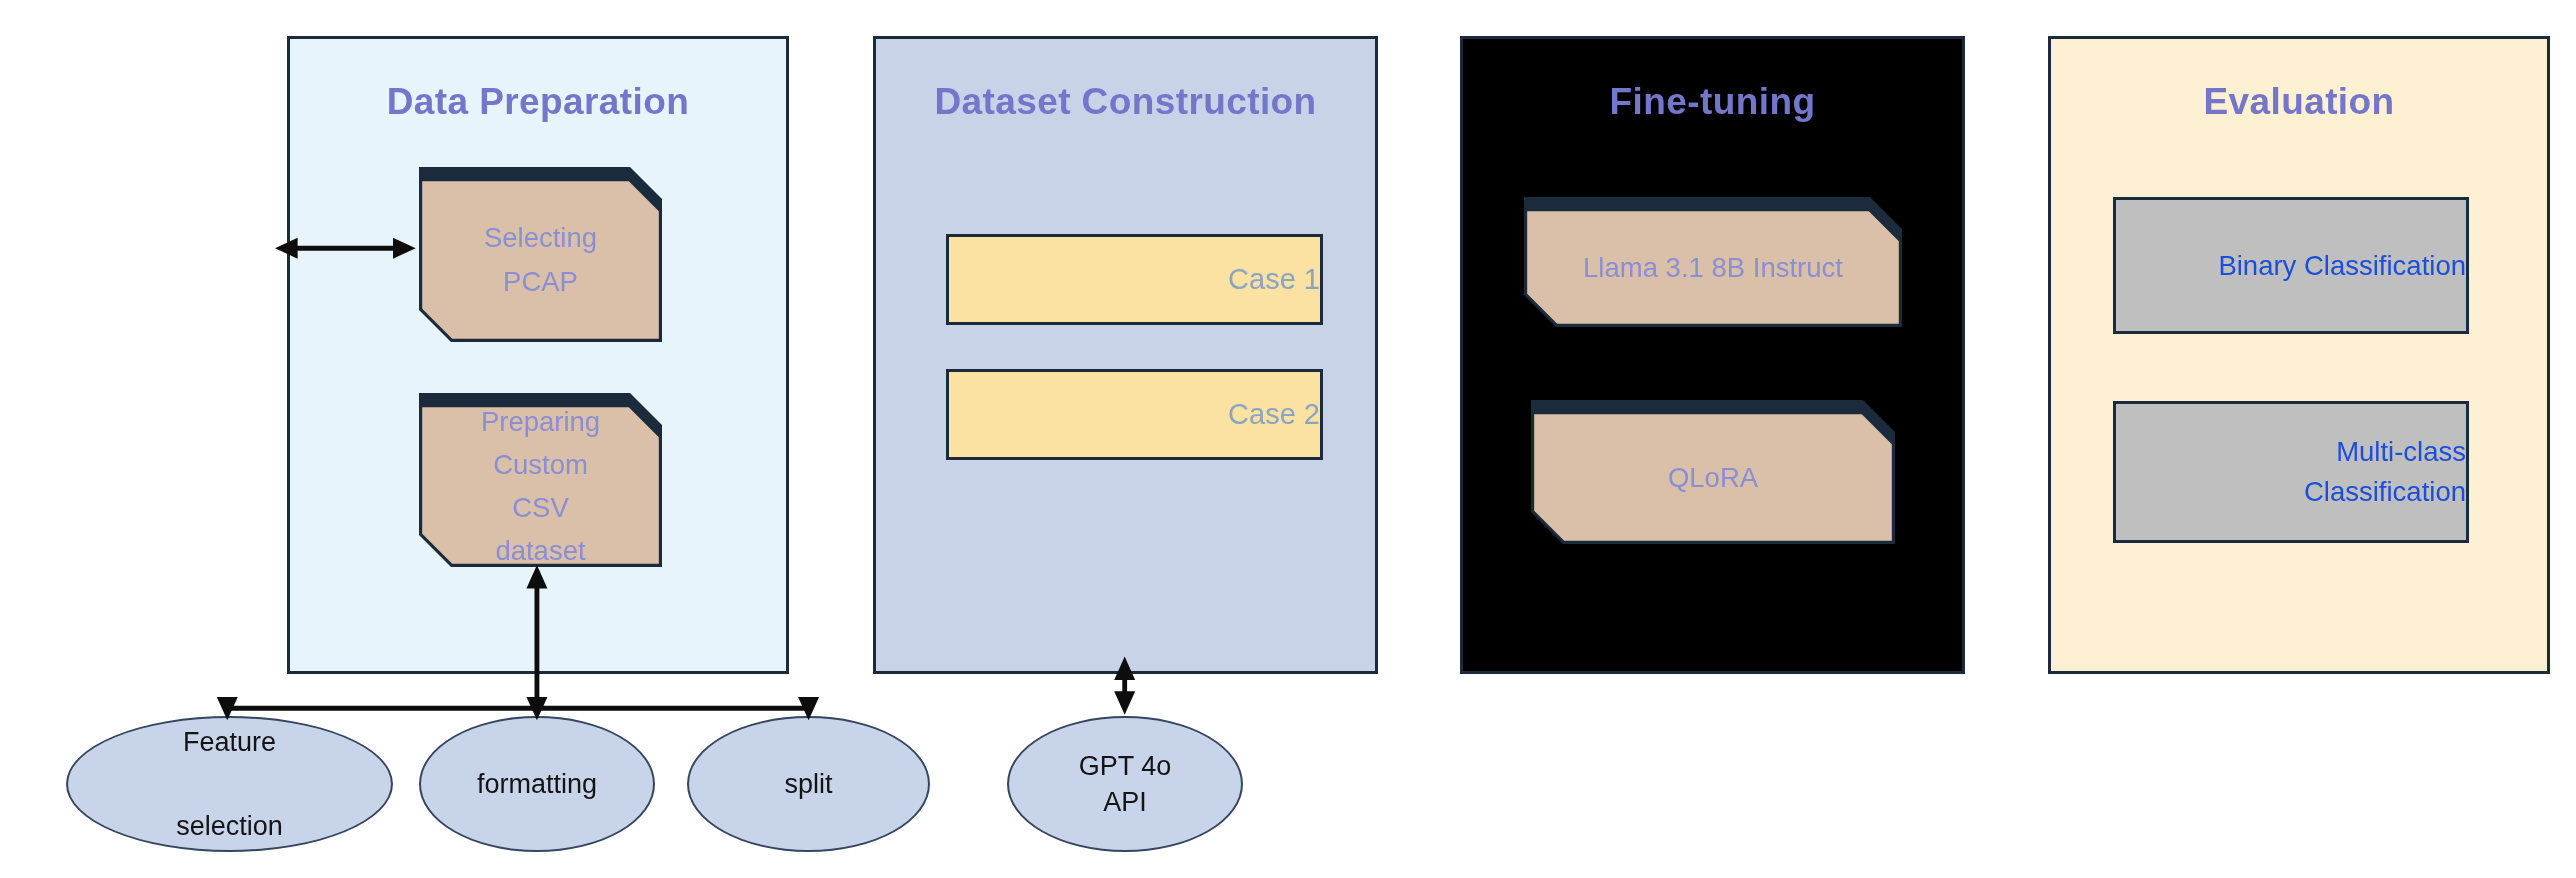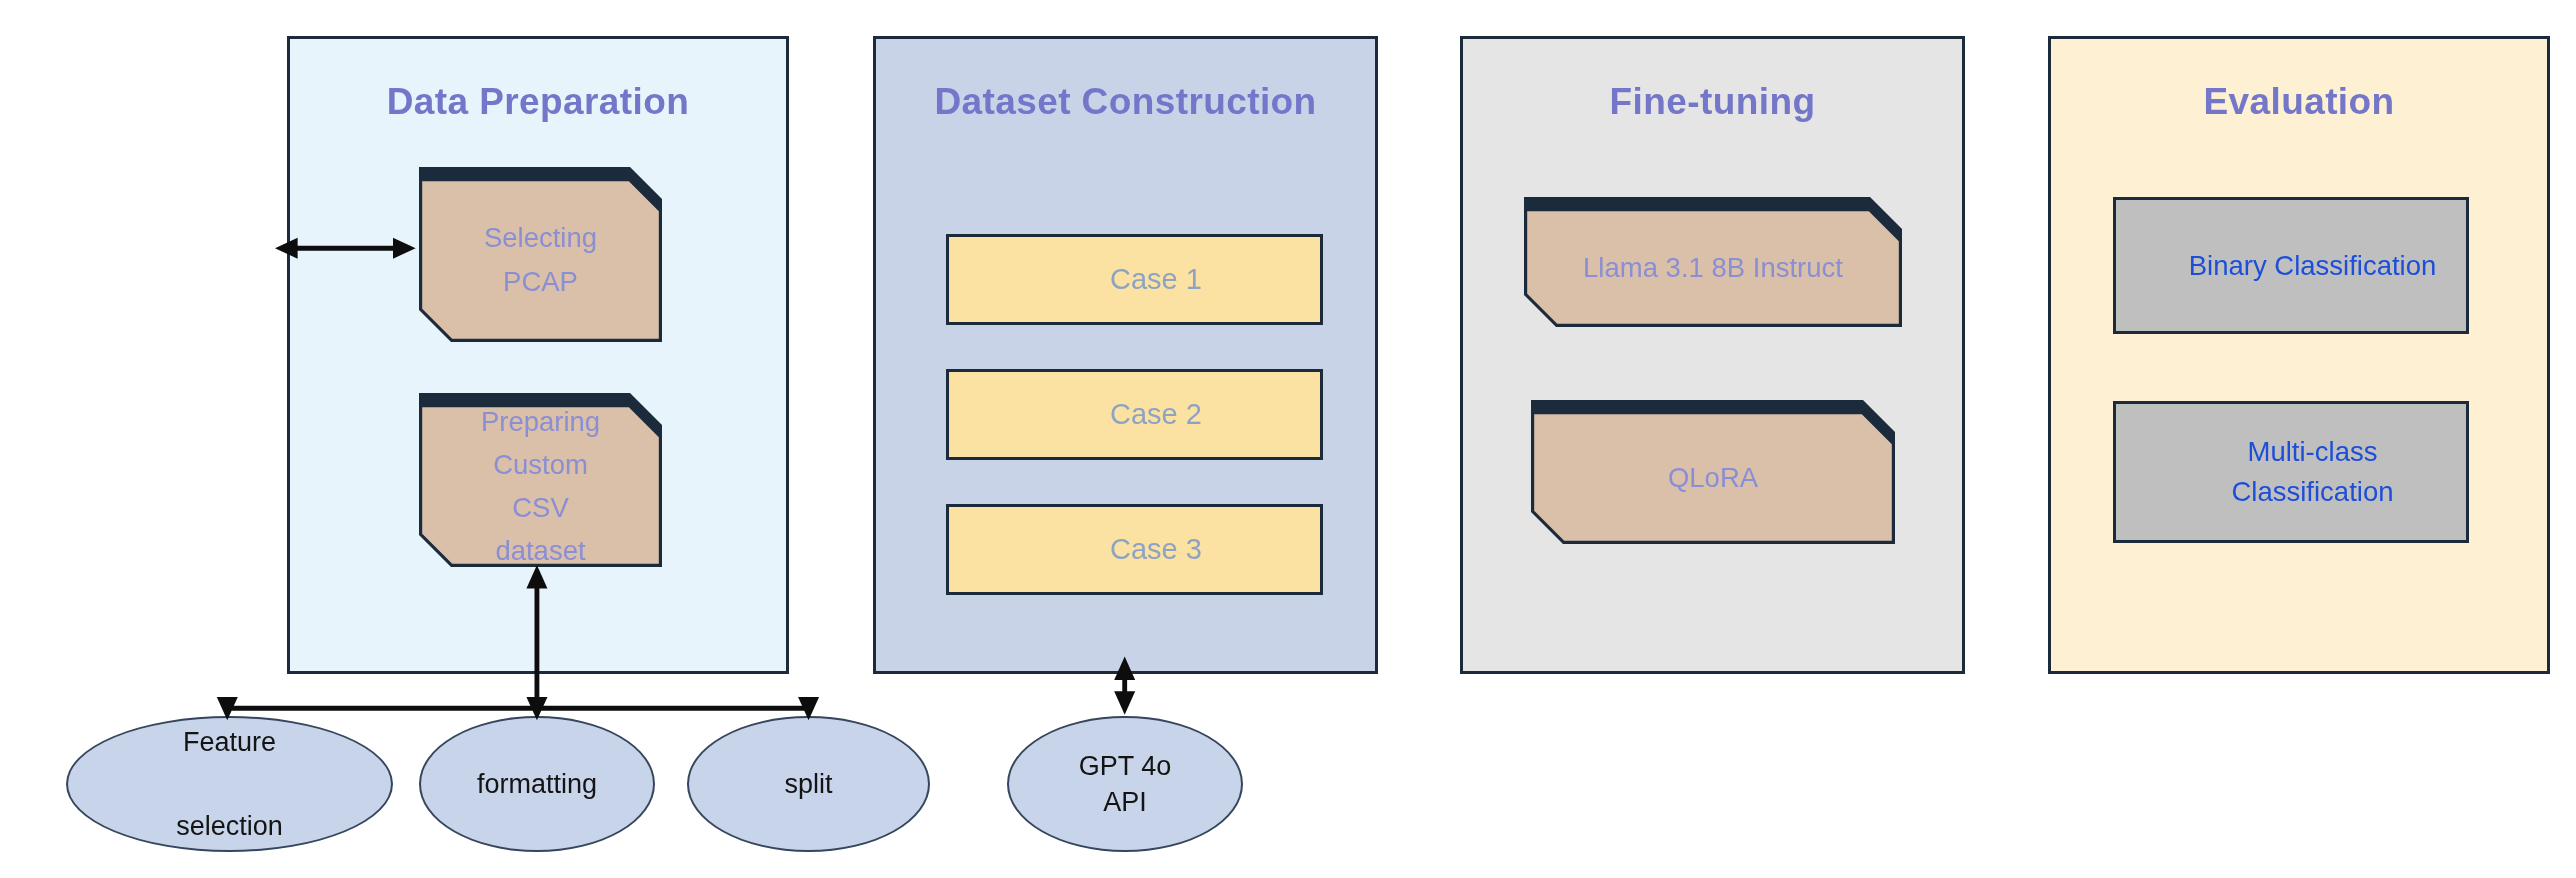--- a/index.html
+++ b/index.html
@@ -6,40 +6,40 @@
   #canvas{
     position:relative;width:2576px;height:878px;background:#ffffff;
     font-family:"Liberation Sans",sans-serif;overflow:hidden;
   }
   .container{
     position:absolute;top:36px;height:638px;
     border:3.2px solid #1b2b3c;box-sizing:border-box;
   }
   #dp-container{left:287px;width:502px;background:#e8f4fb;}
   #dc-container{left:873px;width:505px;background:#c9d3e8;}
-  #ft-container{left:1460px;width:505px;background:#e5e5e5;}
+  #ft-container{left:1460px;width:505px;background:#000000;}
   #ev-container{left:2048px;width:502px;background:#fdf0d3;}
   .section-title{
     margin-top:42px;text-align:center;font-size:37px;font-weight:bold;
     color:#7477c9;letter-spacing:0.4px;
   }
   
   .cut{
     position:absolute;background:#1b2b3c;
     clip-path:polygon(0 0,calc(100% - 32px) 0,100% 32px,100% 100%,32px 100%,0 calc(100% - 32px));
   }
   .cut-inner{
     position:absolute;inset:3.2px;background:#dac0a8;
     clip-path:polygon(0 0,calc(100% - 30px) 0,100% 30px,100% 100%,30px 100%,0 calc(100% - 30px));
     display:flex;flex-direction:column;align-items:center;justify-content:center;
     color:#8a8ed4;font-size:27.5px;line-height:44px;text-align:center;font-weight:500;margin-top:11px;
   }
   .box{
     position:absolute;border:3.2px solid #1b2b3c;box-sizing:border-box;
-    display:flex;flex-direction:column;align-items:center;justify-content:center;text-align:center;padding-left:43px;
+    display:flex;flex-direction:column;align-items:flex-end;justify-content:center;text-align:center;padding-left:43px;
   }
   .case-box{left:70px;width:377px;height:91px;background:#fbe2a2;color:#8da3c2;font-size:29px;}
   .gray-box{left:62px;width:356px;background:#bfbfbf;color:#1d4ed8;font-size:27.5px;line-height:40px;}
   .ellipse{
     position:absolute;border-radius:50%;box-sizing:border-box;
     display:flex;flex-direction:column;align-items:center;justify-content:center;
     text-align:center;font-size:27px;line-height:36px;color:#141414;
   }
   .blue-ellipse{background:#c8d4ea;border:2.4px solid #36465c;}
   .yellow-ellipse{background:#fbe3a6;border:2.4px solid #26303c;font-size:26px;line-height:34px;}
@@ -72,23 +72,20 @@
     </div>
   </div>
 
   <div class="container" id="dc-container">
     <div class="section-title">Dataset Construction</div>
     <div class="box case-box" style="top:195px;">
       <span>Case 1</span>
     </div>
     <div class="box case-box" style="top:330px;">
       <span>Case 2</span>
-    </div>
-    <div class="box case-box" style="top:465px;">
-      <span>Case 3</span>
     </div>
   </div>
 
   <div class="container" id="ft-container">
     <div class="section-title">Fine-tuning</div>
     <div class="cut" style="left:61px;top:158px;width:378px;height:130px;">
       <div class="cut-inner">
         <span>Llama 3.1 8B Instruct</span>
       </div>
     </div>

